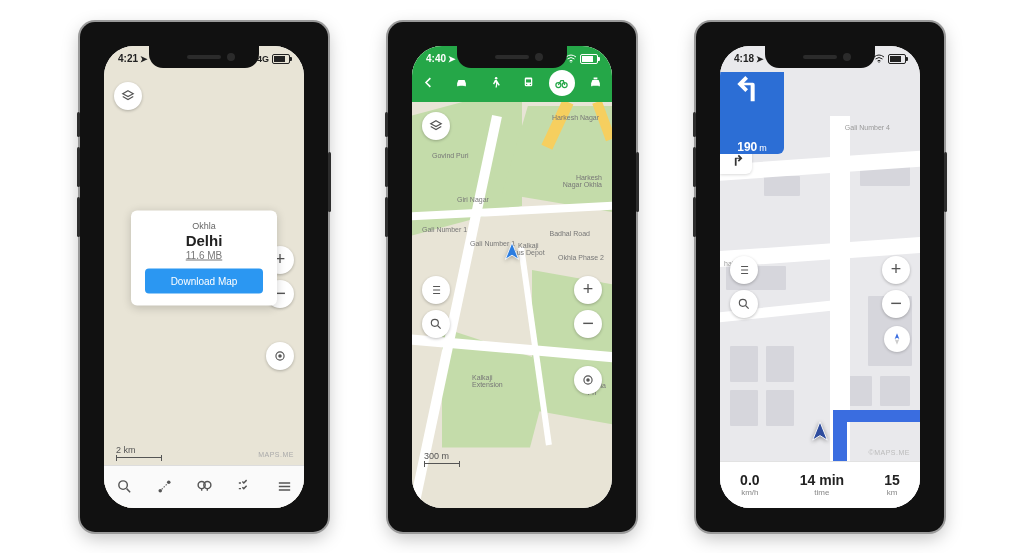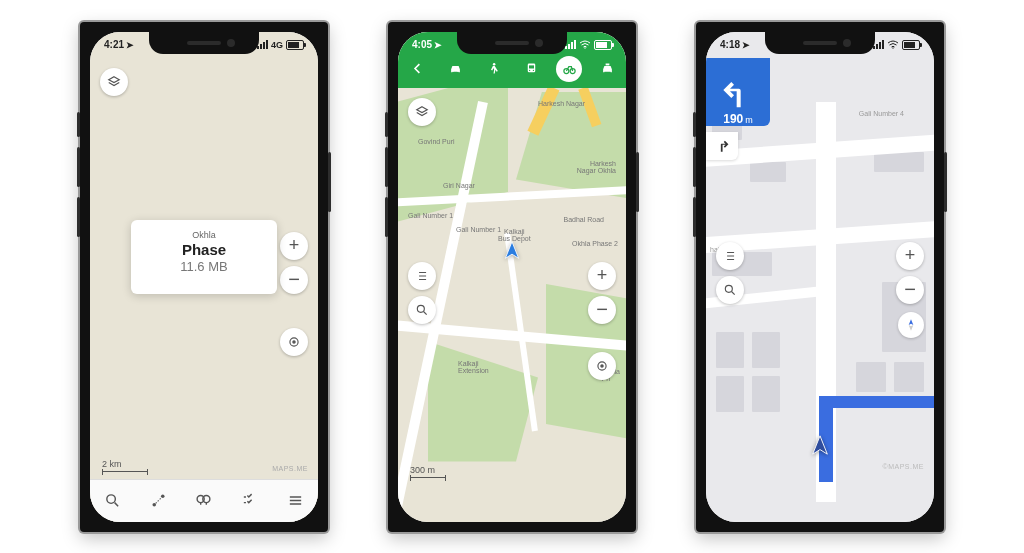--- a/index.html
+++ b/index.html
@@ -9,21 +9,21 @@
     --green:#25a748;
     --text:#333;
     --muted:#888;
     --nav-blue:#2c6ed5;
     --light-road:#f3f1eb;
     --park:#c4dcaa;
   }
   html,body{margin:0;padding:0;background:#fff;font-family:-apple-system,Helvetica,Arial,sans-serif;}
   .stage{width:1024px;height:553px;display:flex;justify-content:center;align-items:center;gap:60px;}
 
-  .phone{width:var(--phone-w);height:510px;border-radius:4px;background:#111;box-shadow:0 0 0 2px #9a9a9a, 0 6px 18px rgba(0,0,0,.25);padding:10px;position:relative;box-sizing:border-box;}
+  .phone{width:var(--phone-w);height:510px;border-radius:15px;background:#111;box-shadow:0 0 0 2px #9a9a9a, 0 6px 18px rgba(0,0,0,.25);padding:24px;position:relative;box-sizing:border-box;}
   .side-btn{position:absolute;background:#2d2d2d;border-radius:2px;}
   .sb-l1{left:-3px;top:90px;width:3px;height:25px;}
   .sb-l2{left:-3px;top:125px;width:3px;height:40px;}
   .sb-l3{left:-3px;top:175px;width:3px;height:40px;}
   .sb-r{right:-3px;top:130px;width:3px;height:60px;}
   .screen{width:100%;height:100%;background:#fff;border-radius:30px;overflow:hidden;position:relative;}
   .notch{position:absolute;top:0;left:50%;transform:translateX(-50%);width:110px;height:22px;background:#111;border-radius:0 0 14px 14px;z-index:50;}
   .notch::before{content:"";position:absolute;left:38px;top:9px;width:34px;height:4px;border-radius:3px;background:#2b2b2b;}
   .notch::after{content:"";position:absolute;right:24px;top:7px;width:8px;height:8px;border-radius:50%;background:#2b2b2b;}
 
@@ -40,21 +40,21 @@
 
   
   .cbtn{position:absolute;width:28px;height:28px;border-radius:50%;background:#fff;box-shadow:0 1px 3px rgba(0,0,0,.25);display:flex;align-items:center;justify-content:center;color:#555;font-size:14px;}
   .cbtn svg{width:14px;height:14px;}
 
   
   .p1-bg{position:absolute;inset:0;background:var(--beige);}
   .card{position:absolute;left:50%;top:46%;transform:translate(-50%,-50%);background:#fff;border-radius:6px;box-shadow:0 2px 10px rgba(0,0,0,.18);padding:10px 14px 12px;text-align:center;width:118px;}
   .card .country{font-size:9px;color:#666;}
   .card .city{font-size:15px;font-weight:700;color:#222;margin:1px 0;}
-  .card .size{font-size:13px;color:#777;margin-bottom:8px;}
+  .card .size{font-size:10px;color:#777;margin-bottom:8px;text-decoration:underline;}
   .card .dl{background:var(--blue);color:#fff;border:none;border-radius:4px;font-size:10px;padding:7px 0;width:100%;cursor:pointer;}
   .scale{position:absolute;left:12px;bottom:50px;font-size:9px;color:#555;}
   .scale .bar{width:46px;height:0;border-top:1px solid #555;margin-top:2px;position:relative;}
   .scale .bar::before,.scale .bar::after{content:"";position:absolute;top:-3px;width:1px;height:6px;background:#555;}
   .scale .bar::before{left:0}.scale .bar::after{right:0}
   .attrib{position:absolute;right:10px;bottom:50px;font-size:7px;color:#aaa;letter-spacing:.5px;}
   .bottombar{position:absolute;left:0;right:0;bottom:0;height:42px;background:#fafafa;border-top:1px solid #ddd;display:flex;justify-content:space-around;align-items:center;}
   .bottombar .bi{color:#555;display:flex;align-items:center;justify-content:center;width:20%;}
   .bottombar svg{width:17px;height:17px;}
 
@@ -69,21 +69,21 @@
   .p2-bottom svg{width:13px;height:13px;}
   .map-label{position:absolute;font-size:7px;color:#777;white-space:nowrap;}
   .park{position:absolute;background:var(--park);}
   .road{position:absolute;background:#fff;}
   .road.big{background:#f6cf5f;}
   .nav-cursor{position:absolute;left:50%;top:45%;transform:translate(-50%,-50%);}
   .nav-cursor svg{width:20px;height:20px;filter:drop-shadow(0 1px 2px rgba(0,0,0,.3));}
 
   
   .p3-map{position:absolute;inset:0;background:#e9e9ec;}
-  .turn-box{position:absolute;top:26px;left:0;width:64px;height:68px;background:var(--nav-blue);color:#fff;display:flex;flex-direction:column;align-items:center;justify-content:flex-end;border-radius:0 0 6px 0;z-index:30;}
+  .turn-box{position:absolute;top:26px;left:0;width:64px;height:82px;background:var(--nav-blue);color:#fff;display:flex;flex-direction:column;align-items:center;justify-content:space-between;border-radius:0 0 6px 0;z-index:30;}
   .turn-box svg{width:32px;height:32px;}
   .turn-box .dist{font-size:12px;font-weight:600;margin-top:2px;}
   .turn-box .dist small{font-size:9px;font-weight:400;margin-left:2px;}
   .turn-next{position:absolute;top:100px;left:0;width:32px;height:28px;background:#fff;display:flex;align-items:center;justify-content:center;border-radius:0 0 6px 0;box-shadow:0 1px 3px rgba(0,0,0,.15);z-index:29;}
   .turn-next svg{width:14px;height:14px;color:#333;}
   .road-name{position:absolute;top:32px;left:72px;right:8px;background:#fff;height:30px;border-radius:4px;box-shadow:0 1px 4px rgba(0,0,0,.15);display:flex;align-items:center;justify-content:center;font-size:11px;font-weight:600;color:#222;z-index:30;}
   .p3-bottom{position:absolute;left:0;right:0;bottom:0;height:46px;background:#fff;border-top:1px solid #e2e2e2;display:flex;justify-content:space-around;align-items:center;z-index:30;}
   .stat{text-align:center;}
   .stat .v{font-size:14px;font-weight:700;color:#222;}
   .stat .u{font-size:8px;color:#888;}
@@ -136,22 +136,23 @@
     <div class="cbtn" style="top:234px;right:10px;font-size:20px;font-weight:300">−</div>
     <div class="cbtn" style="top:296px;right:10px">
       <svg viewBox="0 0 24 24" fill="none" stroke="currentColor" stroke-width="2">
             <circle cx="12" cy="12" r="7"></circle>
             <circle cx="12" cy="12" r="2" fill="currentColor"></circle>
           </svg>
     </div>
 
     <div class="card">
       <div class="country">Okhla</div>
-      <div class="city">Phase</div>
+      <div class="city">Delhi</div>
       <div class="size">11.6 MB</div>
+      <button class="dl">Download Map</button>
     </div>
 
     <div class="scale">
       <span>2 km</span>
       <div class="bar"></div>
     </div>
     <div class="attrib">MAPS.ME</div>
 
     <div class="bottombar">
       <div class="bi">
@@ -271,21 +272,21 @@
       <div class="mode">
             <svg viewBox="0 0 24 24" fill="currentColor">
               <rect x="9" y="4" width="6" height="3"></rect>
               <path d="M5 13l2-5h10l2 5v5h-2v-1H7v1H5v-5z"></path>
             </svg>
           </div>
     </div>
 
     <div class="statusbar white">
       <span class="left">
-            <span>4:05</span>
+            <span>4:40</span>
             <span class="loc-arrow">➤</span>
           </span>
       <span class="right">
         <span class="sig">
               <i></i>
               <i></i>
               <i></i>
               <i></i>
             </span>
         <svg width="12" height="9" viewBox="0 0 24 18">
@@ -420,16 +421,30 @@
     <div class="cbtn" style="top:244px;right:10px;font-size:20px;font-weight:300">−</div>
     <div class="north">
       <svg width="14" height="14" viewBox="0 0 24 24">
             <path d="M12 2 L16 12 L12 10 L8 12 Z" fill="#3a6de0"></path>
             <path d="M12 22 L8 12 L12 14 L16 12 Z" fill="#ccc"></path>
           </svg>
     </div>
 
     <div class="attrib" style="bottom:52px;color:#bbb">©MAPS.ME</div>
 
+    <div class="p3-bottom">
+      <div class="stat">
+        <div class="v">0.0</div>
+        <div class="u">km/h</div>
+      </div>
+      <div class="stat">
+        <div class="v">14 min</div>
+        <div class="u">time</div>
+      </div>
+      <div class="stat">
+        <div class="v">15</div>
+        <div class="u">km</div>
+      </div>
+    </div>
   </div>
 </div>
 
 </div>
 
 </body></html>

